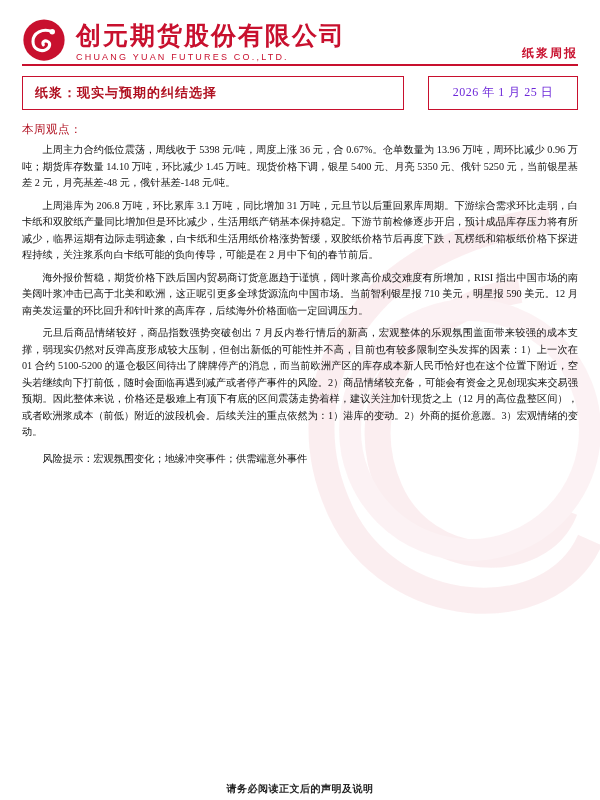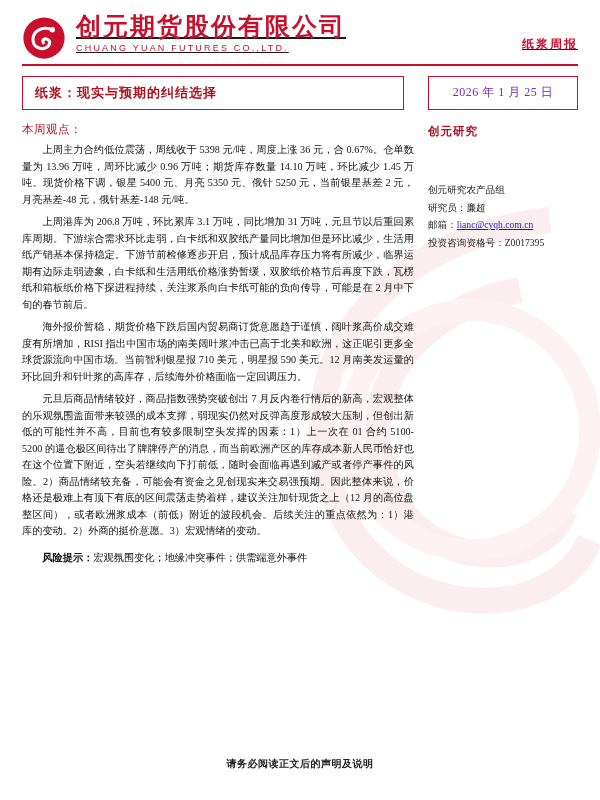--- a/index.html
+++ b/index.html
@@ -34,25 +34,24 @@
     pointer-events: none;
     opacity: 0.30;
     z-index: 0;
   }
 
   
   .header {
     position: relative;
     z-index: 2;
     display: flex;
-    align-items: flex-start;
+    align-items: flex-end;
     padding: 14px 22px 0 22px;
     height: 62px;
     box-sizing: border-box;
-    text-decoration: underline;
   }
   .logo {
     width: 44px;
     height: 44px;
     flex: 0 0 44px;
     margin-right: 10px;
     margin-top: 2px;
   }
   .company-block {
     flex: 1 1 auto;
@@ -153,21 +152,21 @@
     color: #121212;
   }
   .risk {
     font-size: 10.2px;
     line-height: 1.6;
     text-align: left;
     margin: 10px 0 0 0;
     text-indent: 2em;
     color: #111;
   }
-  .risk b { font-weight: bold; text-align: right; }
+  .risk b { font-weight: normal; text-align: right; }
 
   
   .res-title {
     font-size: 11.5px;
     font-weight: bold;
     color: #b01020;
     letter-spacing: 1px;
     margin-bottom: 10px;
     padding-bottom: 4px;
   }
@@ -177,21 +176,21 @@
     color: #222;
     word-break: break-all;
   }
   .res-line.email a { color: #1a1aee; text-decoration: underline; }
   .res-gap { height: 28px; }
 
   
   .footer {
     position: absolute;
     left: 0;
-    bottom: 29px;
+    bottom: 4px;
     width: 100%;
     text-align: center;
     font-size: 10px;
     color: #222;
     font-weight: bold;
     letter-spacing: 0.5px;
     z-index: 2;
   }
 </style>
 </head>
@@ -231,30 +230,16 @@
       <div class="section-head">本周观点：</div>
       <p class="para">上周主力合约低位震荡，周线收于 5398 元/吨，周度上涨 36 元，合 0.67%。仓单数量为 13.96 万吨，周环比减少 0.96 万吨；期货库存数量 14.10 万吨，环比减少 1.45 万吨。现货价格下调，银星 5400 元、月亮 5350 元、俄针 5250 元，当前银星基差 2 元，月亮基差-48 元，俄针基差-148 元/吨。</p>
       <p class="para">上周港库为 206.8 万吨，环比累库 3.1 万吨，同比增加 31 万吨，元旦节以后重回累库周期。下游综合需求环比走弱，白卡纸和双胶纸产量同比增加但是环比减少，生活用纸产销基本保持稳定。下游节前检修逐步开启，预计成品库存压力将有所减少，临界运期有边际走弱迹象，白卡纸和生活用纸价格涨势暂缓，双胶纸价格节后再度下跌，瓦楞纸和箱板纸价格下探进程持续，关注浆系向白卡纸可能的负向传导，可能是在 2 月中下旬的春节前后。</p>
       <p class="para">海外报价暂稳，期货价格下跌后国内贸易商订货意愿趋于谨慎，阔叶浆高价成交难度有所增加，RISI 指出中国市场的南美阔叶浆冲击已高于北美和欧洲，这正呢引更多全球货源流向中国市场。当前智利银星报 710 美元，明星报 590 美元。12 月南美发运量的环比回升和针叶浆的高库存，后续海外价格面临一定回调压力。</p>
       <p class="para">元旦后商品情绪较好，商品指数强势突破创出 7 月反内卷行情后的新高，宏观整体的乐观氛围盖面带来较强的成本支撑，弱现实仍然对反弹高度形成较大压制，但创出新低的可能性并不高，目前也有较多限制空头发挥的因素：1）上一次在 01 合约 5100-5200 的逼仓极区间待出了牌牌停产的消息，而当前欧洲产区的库存成本新人民币恰好也在这个位置下附近，空头若继续向下打前低，随时会面临再遇到减产或者停产事件的风险。2）商品情绪较充备，可能会有资金之见创现实来交易强预期。因此整体来说，价格还是极难上有顶下有底的区间震荡走势着样，建议关注加针现货之上（12 月的高位盘整区间），或者欧洲浆成本（前低）附近的波段机会。后续关注的重点依然为：1）港库的变动。2）外商的挺价意愿。3）宏观情绪的变动。</p>
       <p class="risk">
         <b>风险提示：</b><span>宏观氛围变化；地缘冲突事件；供需端意外事件</span>
       </p>
     </div>
 
-    <div class="right-col">
-      <div class="res-title">创元研究</div>
-      <div class="res-gap"></div>
-      <div class="res-line">创元研究农产品组</div>
-      <div class="res-line">
-        <span>研究员：</span><span>廉超</span>
-      </div>
-      <div class="res-line email">
-        <span>邮箱：</span><a href="#">lianc@cyqh.com.cn</a>
-      </div>
-      <div class="res-line">
-        <span>投资咨询资格号：</span><span>Z0017395</span>
-      </div>
-    </div>
   </div>
 
   <div class="footer">请务必阅读正文后的声明及说明</div>
 </div>
 
 </body></html>

